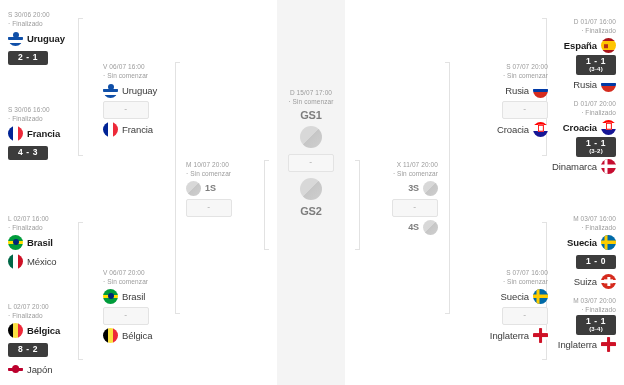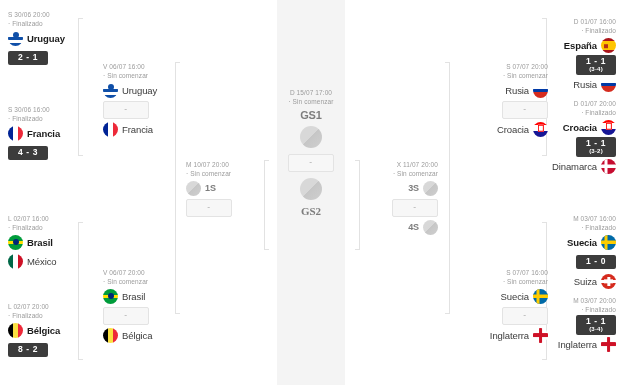--- a/index.html
+++ b/index.html
@@ -188,20 +188,27 @@
       <span>L 02/07 20:00</span>
       <span class="status">Finalizado</span>
     </div>
     <div class="team">
       <span class="flag" style="background: linear-gradient(90deg, rgb(0, 0, 0) 0%, rgb(0, 0, 0) 33.3333%, rgb(250, 224, 66) 33.3333%, rgb(250, 224, 66) 66.6667%, rgb(237, 41, 57) 66.6667%, rgb(237, 41, 57) 100%);"></span>
       <span class="tname win">Bélgica</span>
     </div>
     <div class="scorewrap">
       <span class="score"><span>8 - 2</span></span>
     </div>
+    <div class="team">
+      <span class="flag" style="background: linear-gradient(rgb(255, 255, 255) 0%, rgb(255, 255, 255) 20%, rgb(255, 255, 255) 20%, rgb(255, 255, 255) 40%, rgb(188, 0, 45) 40%, rgb(188, 0, 45) 60%, rgb(255, 255, 255) 60%, rgb(255, 255, 255) 80%, rgb(255, 255, 255) 80%, rgb(255, 255, 255) 100%);">
+          <span style="position:absolute;left:50%;top:50%;width:52%;height:52%;
+        border-radius:50%;transform:translate(-50%,-50%);background:#bc002d"></span>
+        </span>
+      <span class="tname">Japón</span>
+    </div>
   </div>
 
   <div class="match left" style="left:103px; top:62px;">
     <div class="meta">
       <span>V 06/07 16:00</span>
       <span class="status">Sin comenzar</span>
     </div>
     <div class="team">
       <span class="flag" style="background: linear-gradient(rgb(255, 255, 255) 0%, rgb(255, 255, 255) 20%, rgb(255, 255, 255) 20%, rgb(255, 255, 255) 40%, rgb(15, 79, 168) 40%, rgb(15, 79, 168) 60%, rgb(255, 255, 255) 60%, rgb(255, 255, 255) 80%, rgb(15, 79, 168) 80%, rgb(15, 79, 168) 100%);">
           <span style="position:absolute;left:50%;top:26%;width:40%;height:40%;
@@ -263,21 +270,21 @@
     </div>
     <div class="team" style="height:28px;">
       <span class="flag blank lg"></span>
     </div>
     <div class="scorewrap" style="height:24px;">
       <span class="score empty"><span>-</span></span>
     </div>
     <div class="team" style="height:28px;">
       <span class="flag blank lg"></span>
     </div>
-    <div class="team" style="height:16px;font-family:Liberation Serif, serif;">
+    <div class="team" style="height:16px;">
       <span class="tname ph" style="font-size:11px;">GS2</span>
     </div>
   </div>
 
   <div class="match right" style="left:346px; top:160px;">
     <div class="meta" style="text-align:right;">
       <span>X 11/07 20:00</span>
       <span class="status">Sin comenzar</span>
     </div>
     <div class="team">

